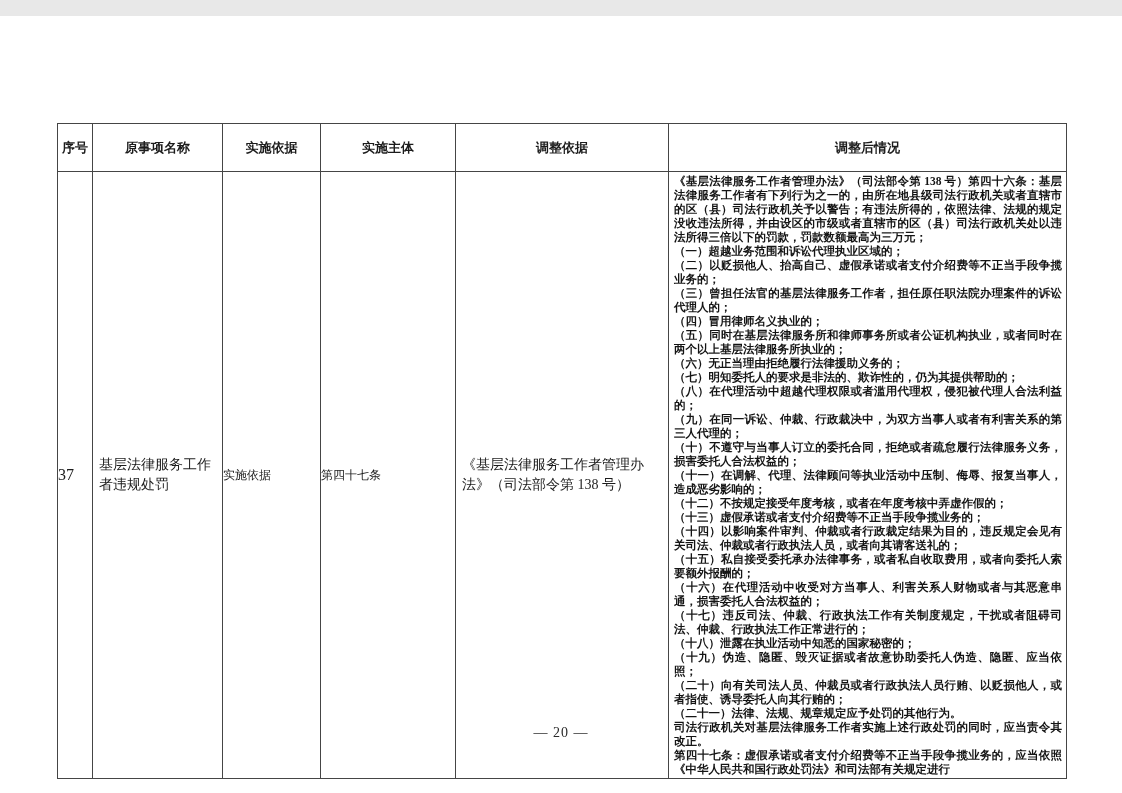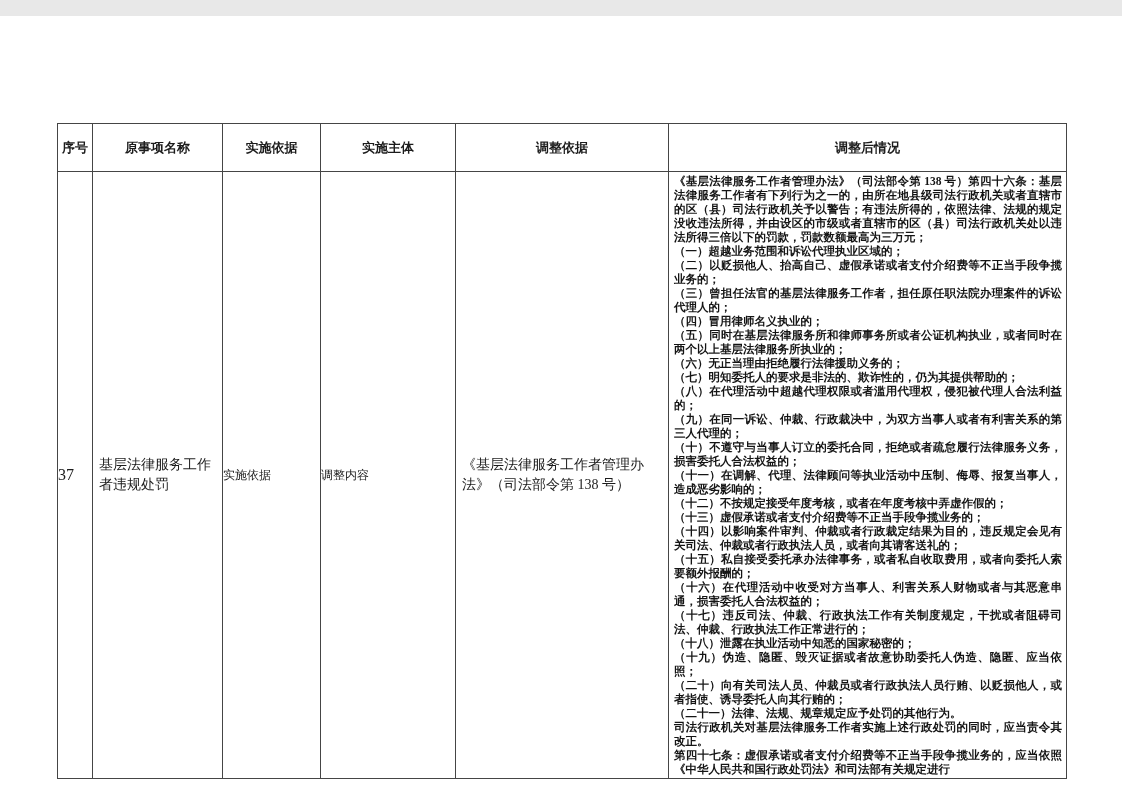--- a/index.html
+++ b/index.html
@@ -98,21 +98,21 @@
         <th>实施主体</th>
         <th>调整依据</th>
         <th>调整后情况</th>
       </tr>
     </thead>
     <tbody>
       <tr>
         <td class="c-index">37</td>
         <td class="c-name">基层法律服务工作者违规处罚</td>
         <td class="c-content">实施依据</td>
-        <td class="c-body">调整内容</td>
+        <td class="c-body">第四十七条</td>
         <td class="c-basis">《基层法律服务工作者管理办法》（司法部令第 138 号）</td>
         <td class="c-after">
           <div>
               <div class="after-para">《基层法律服务工作者管理办法》（司法部令第 138 号）第四十六条：基层法律服务工作者有下列行为之一的，由所在地县级司法行政机关或者直辖市的区（县）司法行政机关予以警告；有违法所得的，依照法律、法规的规定没收违法所得，并由设区的市级或者直辖市的区（县）司法行政机关处以违法所得三倍以下的罚款，罚款数额最高为三万元；</div>
               <div class="after-para">（一）超越业务范围和诉讼代理执业区域的；</div>
               <div class="after-para">（二）以贬损他人、抬高自己、虚假承诺或者支付介绍费等不正当手段争揽业务的；</div>
               <div class="after-para">（三）曾担任法官的基层法律服务工作者，担任原任职法院办理案件的诉讼代理人的；</div>
               <div class="after-para">（四）冒用律师名义执业的；</div>
               <div class="after-para">（五）同时在基层法律服务所和律师事务所或者公证机构执业，或者同时在两个以上基层法律服务所执业的；</div>
               <div class="after-para">（六）无正当理由拒绝履行法律援助义务的；</div>
@@ -132,14 +132,15 @@
               <div class="after-para">（二十）向有关司法人员、仲裁员或者行政执法人员行贿、以贬损他人，或者指使、诱导委托人向其行贿的；</div>
               <div class="after-para">（二十一）法律、法规、规章规定应予处罚的其他行为。</div>
               <div class="after-para">司法行政机关对基层法律服务工作者实施上述行政处罚的同时，应当责令其改正。</div>
               <div class="after-para">第四十七条：虚假承诺或者支付介绍费等不正当手段争揽业务的，应当依照《中华人民共和国行政处罚法》和司法部有关规定进行</div>
             </div>
         </td>
       </tr>
     </tbody>
   </table>
 
+  <div class="page-number">— 20 —</div>
 
 </div>
 
 </body></html>

